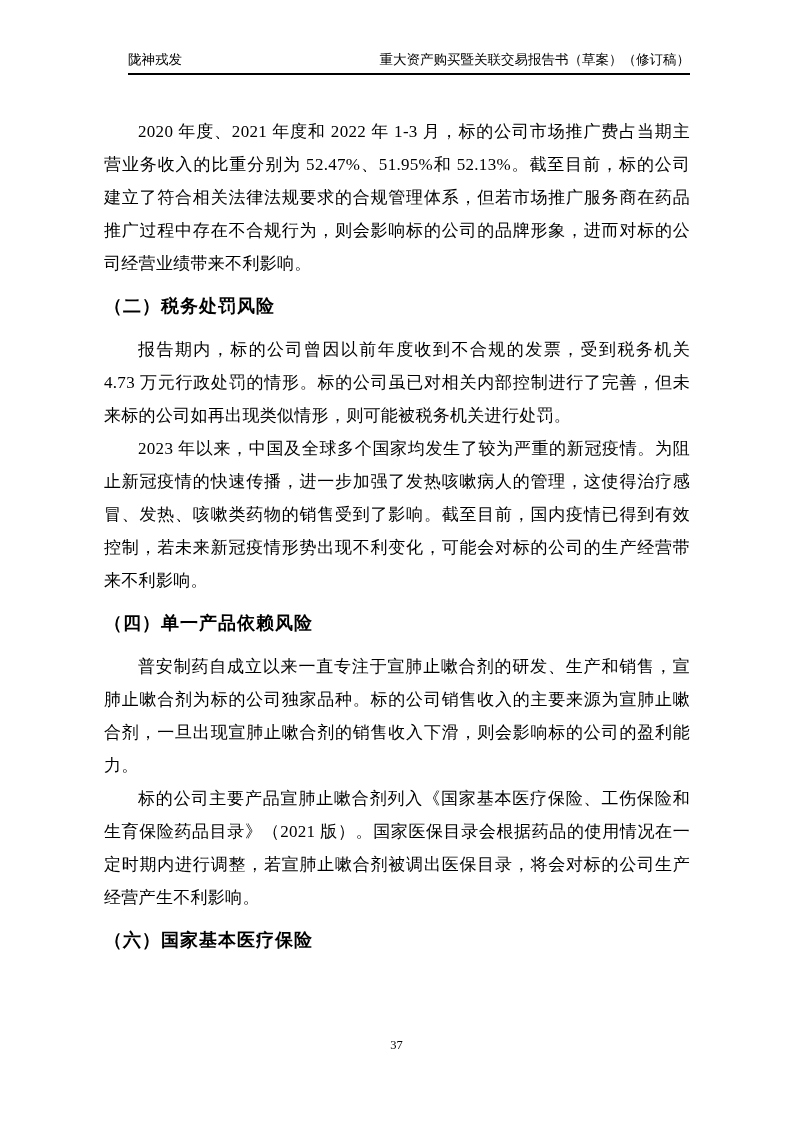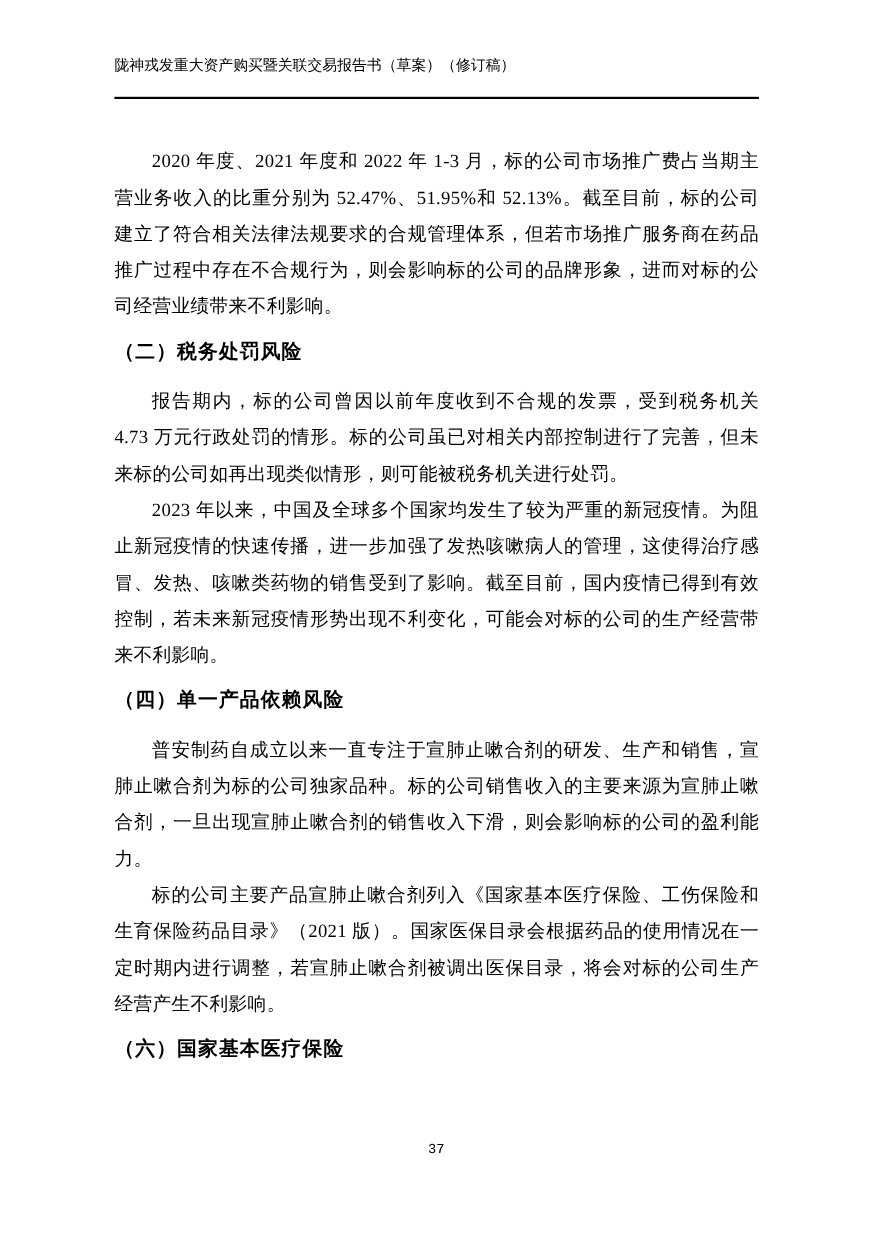--- a/index.html
+++ b/index.html
@@ -14,56 +14,57 @@
     margin: 0 auto;
     background: #ffffff;
     color: #000000;
     box-sizing: border-box;
     padding: 52px 103px 0 104px;
     font-family: "Liberation Serif", "DejaVu Serif", serif;
     overflow: hidden;
   }
   .page-header {
     display: flex;
-    justify-content: flex-start;
+    justify-content: space-between;
     align-items: flex-end;
     border-bottom: 2px solid #000000;
-    padding-bottom: 20px;
+    padding-bottom: 5px;
     font-size: 13.5px;
     line-height: 1.2;
+    margin-left: 24px;
   }
   .page-header .hdr-left { white-space: nowrap; }
   .page-header .hdr-right { white-space: nowrap; }
   .doc-body {
     margin-top: 40px;
   }
   .body-par {
     font-size: 17px;
     line-height: 33px;
     text-align: justify;
     text-indent: 2em;
     margin: 0;
     letter-spacing: 0.3px;
   }
   .section-heading {
-    font-family: Liberation Mono, monospace;
+    font-family: Liberation Serif, serif;
     font-weight: bold;
     font-size: 18px;
     line-height: 26px;
     margin: 13px 0 14px 0;
     letter-spacing: 1px;
   }
   .page-footer {
     position: absolute;
     top: 1038px;
     left: 0;
     right: 0;
     text-align: center;
     font-size: 12.5px;
-    font-family: Liberation Mono, monospace;
+    font-family: Liberation Serif, serif;
   }
 </style>
 </head>
 <body>
 
 <div class="page">
 
   <header class="page-header">
     <span class="hdr-left">陇神戎发</span>
     <span class="hdr-right">重大资产购买暨关联交易报告书（草案）（修订稿）</span>

